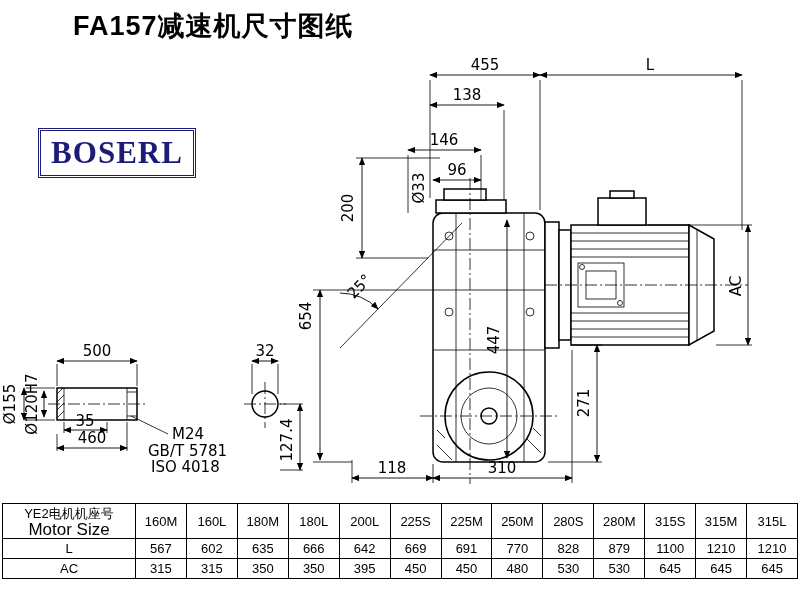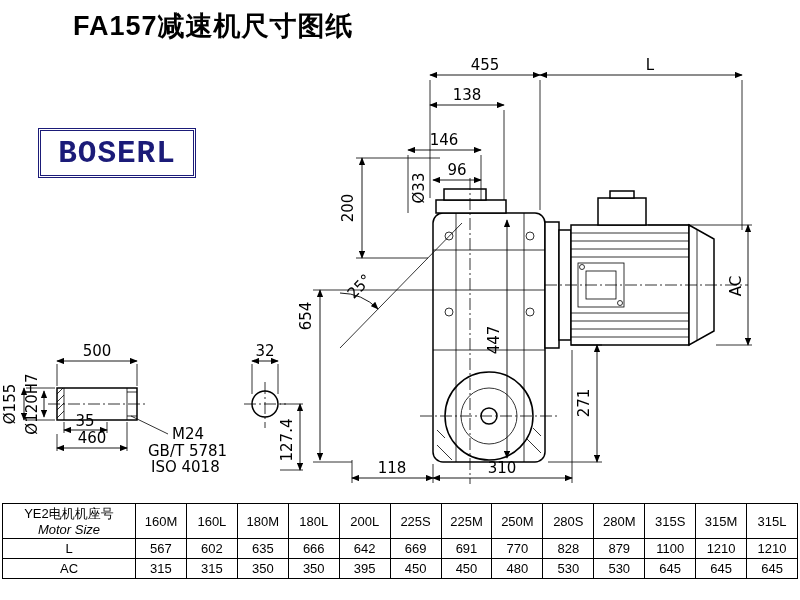--- a/index.html
+++ b/index.html
@@ -1,38 +1,38 @@
 <!DOCTYPE html>
 <html><head>
 <meta charset="utf-8">
 <style>
   html,body{margin:0;padding:0;background:#fff;}
   .page{position:relative;width:800px;height:600px;background:#fff;overflow:hidden;
         font-family:"Liberation Sans",sans-serif;color:#000;}
   .title{position:absolute;left:34px;top:8px;font-size:27px;font-weight:bold;letter-spacing:1px;margin-left:39px;}
   .logo{position:absolute;left:38px;top:128px;width:152px;height:44px;border:3px double #1b1b78;
         display:flex;align-items:center;justify-content:center;}
-  .logo span{font-family:Liberation Mono, monospace;font-size:31px;font-weight:bold;color:#1b1b78;letter-spacing:1px;}
+  .logo span{font-family:Liberation Serif, serif;font-size:31px;font-weight:bold;color:#1b1b78;letter-spacing:1px;}
   svg{position:absolute;left:0;top:50px;}
   svg text{font-family:"DejaVu Sans",sans-serif;font-size:15px;fill:#000;}
   .dt{text-anchor:middle;}
   .dts{text-anchor:start;}
   .ol{fill:none;stroke:#000;stroke-width:1.5;}
   .ol2{fill:#fff;stroke:#000;stroke-width:1.5;}
   .tl{fill:none;stroke:#000;stroke-width:0.8;}
   .dim{fill:none;stroke:#000;stroke-width:0.9;}
   .cl{fill:none;stroke:#000;stroke-width:0.8;stroke-dasharray:12 3 2 3;}
   table.spec{position:absolute;left:2px;top:503px;width:796px;border-collapse:collapse;table-layout:fixed;
         font-size:13px;}
   table.spec th,table.spec td{border:1px solid #000;text-align:center;padding:0;font-weight:normal;
         height:19px;overflow:hidden;white-space:nowrap;}
   table.spec tr.hdr th{height:34px;}
   table.spec .c0{width:132px;}
   .hdr-cn{display:block;font-size:13px;line-height:16px;}
-  .hdr-en{display:block;font-size:13px;line-height:15px;font-style:italic;}
+  .hdr-en{display:block;font-size:17px;line-height:15px;}
 </style>
 </head>
 <body>
 
 <div class="page">
 
   <div class="title">FA157减速机尺寸图纸</div>
 
   <div class="logo">
     <span>BOSERL</span>

